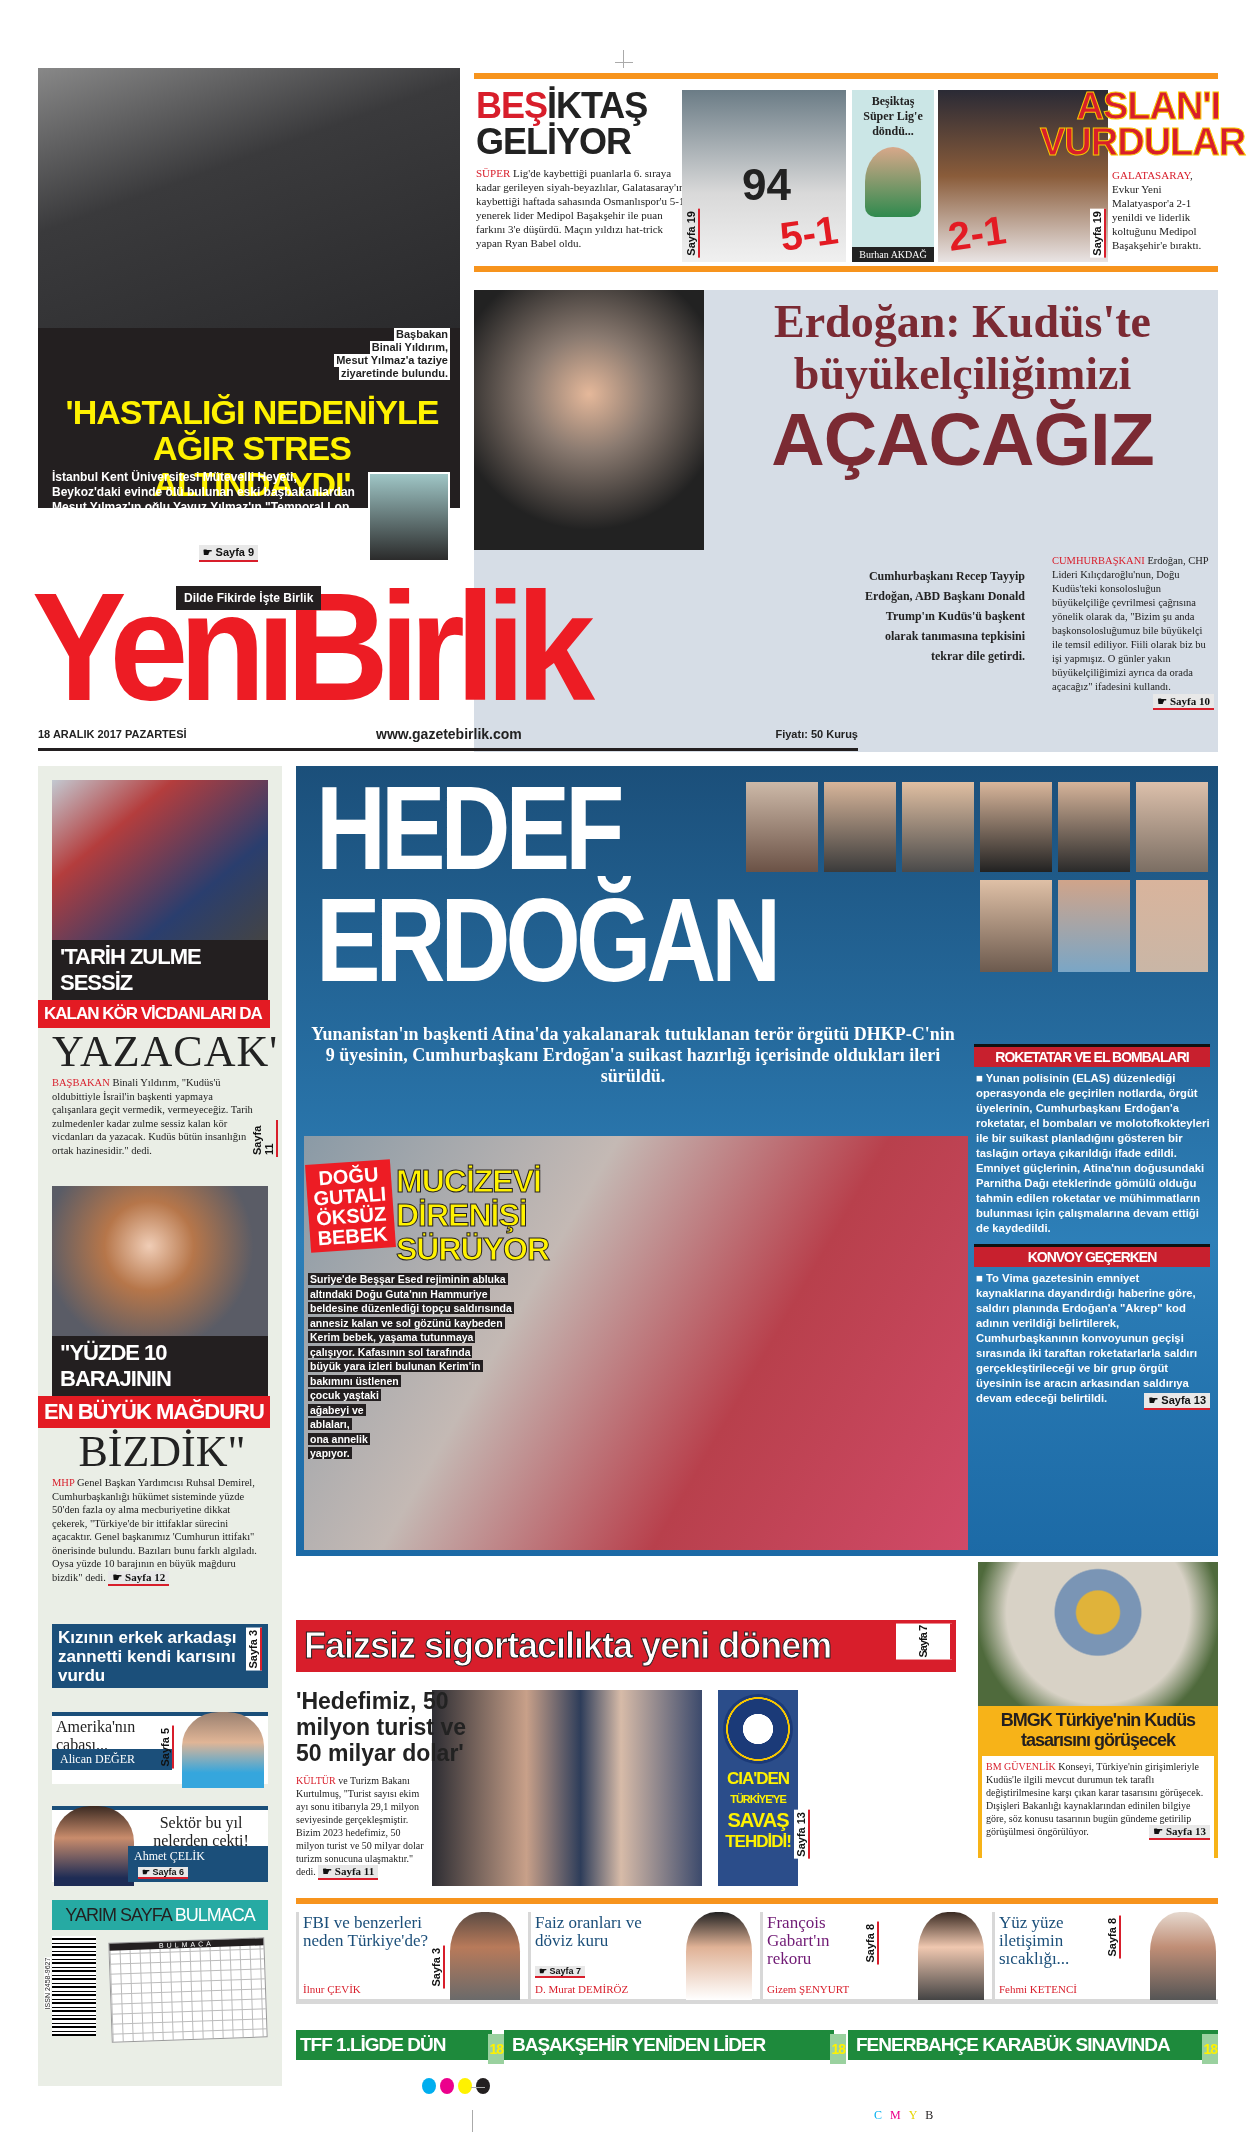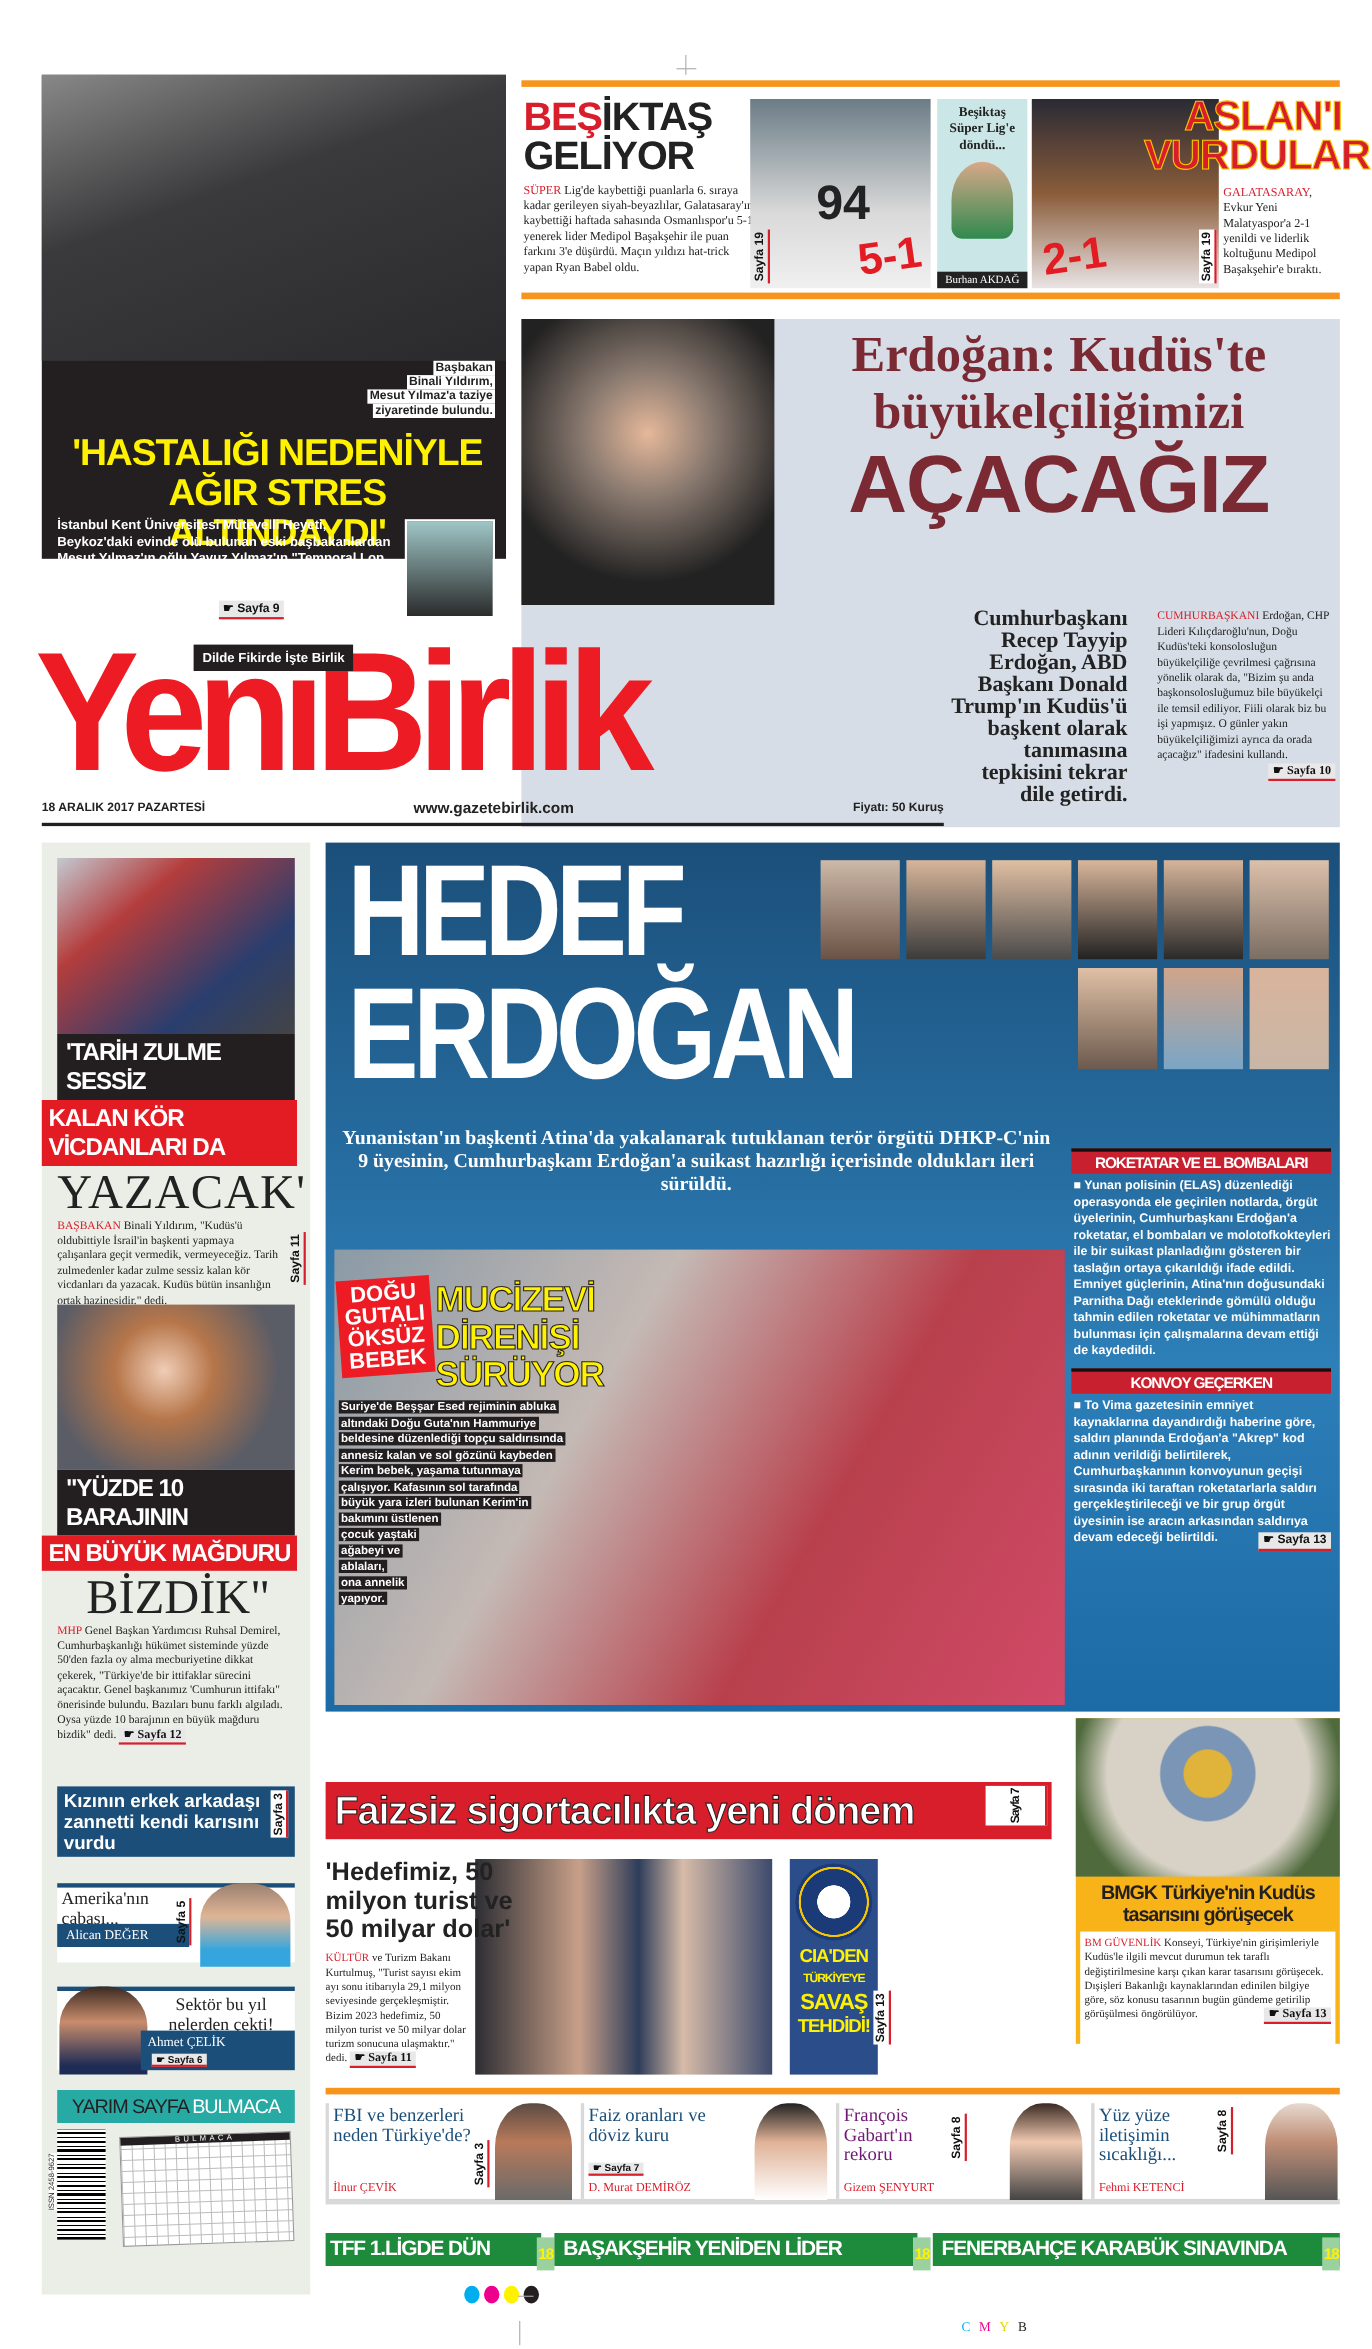--- a/index.html
+++ b/index.html
@@ -69,42 +69,42 @@
 </div>
 <div class="abs hr-orange" style="left:474px;top:266px;width:744px"></div>
 
 <div class="abs" style="left:474px;top:290px;width:744px;height:462px;background:#d6dde6">
   <div class="abs" style="left:0;top:0;width:230px;height:260px;background:radial-gradient(circle at 50% 40%,#e5b89a 0%,#8a7a70 30%,#222 70%)"></div>
   <div class="abs serif" style="left:236px;top:6px;width:505px;text-align:center;color:#7b2a33;font-weight:bold">
     <div style="font-size:46px;line-height:52px">Erdoğan: Kudüs'te</div>
     <div style="font-size:46px;line-height:52px">büyükelçiliğimizi</div>
     <div class="cond" style="font-size:74px;line-height:80px;font-family:'Liberation Sans',sans-serif">AÇACAĞIZ</div>
   </div>
-  <div class="abs serif" style="left:386px;top:262px;width:165px;text-align:right;font-size:20px;font-weight:bold;line-height:20px">Cumhurbaşkanı Recep Tayyip Erdoğan, ABD Başkanı Donald Trump'ın Kudüs'ü başkent olarak tanımasına tepkisini tekrar dile getirdi.</div>
+  <div class="abs serif" style="left:386px;top:276px;width:165px;text-align:right;font-size:12px;font-weight:bold;line-height:20px">Cumhurbaşkanı Recep Tayyip Erdoğan, ABD Başkanı Donald Trump'ın Kudüs'ü başkent olarak tanımasına tepkisini tekrar dile getirdi.</div>
   <div class="abs serif" style="left:578px;top:264px;width:162px;font-size:10.5px;line-height:14px">
     <span class="red">CUMHURBAŞKANI</span><span> Erdoğan, CHP Lideri Kılıçdaroğlu'nun, Doğu Kudüs'teki konsolosluğun büyükelçiliğe çevrilmesi çağrısına yönelik olarak da, "Bizim şu anda başkonsolosluğumuz bile büyükelçi ile temsil ediliyor. Fiili olarak biz bu işi yapmışız. O günler yakın büyükelçiliğimizi ayrıca da orada açacağız" ifadesini kullandı.</span>
     <span class="sayfa" style="float:right">☛ Sayfa 10</span>
   </div>
 </div>
 
 <div class="abs" style="left:38px;top:576px;width:820px;height:180px">
   <div class="abs" style="left:-6px;top:-14px;font-size:154px;font-weight:900;color:#ed1c24;letter-spacing:-10px;line-height:170px;transform:scaleX(0.92);transform-origin:left">YeniBirlik</div>
   <div class="abs" style="left:138px;top:10px;background:#231f20;color:#fff;font-size:12px;font-weight:bold;padding:5px 8px">Dilde Fikirde İşte Birlik</div>
   <div class="abs" style="left:0;top:152px;font-size:11px;font-weight:bold">18 ARALIK 2017 PAZARTESİ</div>
   <div class="abs" style="left:338px;top:150px;font-size:14px;font-weight:bold">www.gazetebirlik.com</div>
   <div class="abs" style="right:0;top:152px;font-size:11px;font-weight:bold">Fiyatı: 50 Kuruş</div>
   <div class="abs" style="left:0;top:172px;width:820px;height:3px;background:#231f20"></div>
 </div>
 
 <div class="abs" style="left:38px;top:766px;width:244px;height:1320px;background:#eaeee6"></div>
 
 <div class="abs" style="left:52px;top:780px;width:220px">
   <div style="width:216px;height:160px;background:linear-gradient(140deg,#c3c9d1,#b43d3d 30%,#2a3e6e 70%,#444)"></div>
   <div class="cond" style="background:#231f20;color:#fff;font-size:22px;padding:4px 8px;width:216px">'TARİH ZULME SESSİZ</div>
-  <div class="cond" style="background:#e31b23;color:#fff;font-size:22px;padding:4px 6px;margin-left:-14px;width:232px">KALAN KÖR VİCDANLARI DA</div>
+  <div class="cond" style="background:#e31b23;color:#fff;font-size:17px;padding:4px 6px;margin-left:-14px;width:232px">KALAN KÖR VİCDANLARI DA</div>
   <div class="serif" style="font-size:44px;text-align:center;line-height:48px;letter-spacing:1px">YAZACAK'</div>
   <div class="serif" style="font-size:10.5px;line-height:13.5px;width:208px">
     <span class="red">BAŞBAKAN</span><span> Binali Yıldırım, "Kudüs'ü oldubittiyle İsrail'in başkenti yapmaya çalışanlara geçit vermedik, vermeyeceğiz. Tarih zulmedenler kadar zulme sessiz kalan kör vicdanları da yazacak. Kudüs bütün insanlığın ortak hazinesidir." dedi.</span>
   </div>
   <div class="sayfa-v" style="right:-6px;top:340px">Sayfa 11</div>
 </div>
 
 <div class="abs" style="left:52px;top:1186px;width:220px">
   <div style="width:216px;height:150px;background:radial-gradient(circle at 45% 40%,#f0cdb6 0%,#b6764a 30%,#5a5c66 70%)"></div>
   <div class="cond" style="background:#231f20;color:#fff;font-size:22px;padding:4px 8px;width:216px">"YÜZDE 10 BARAJININ</div>

